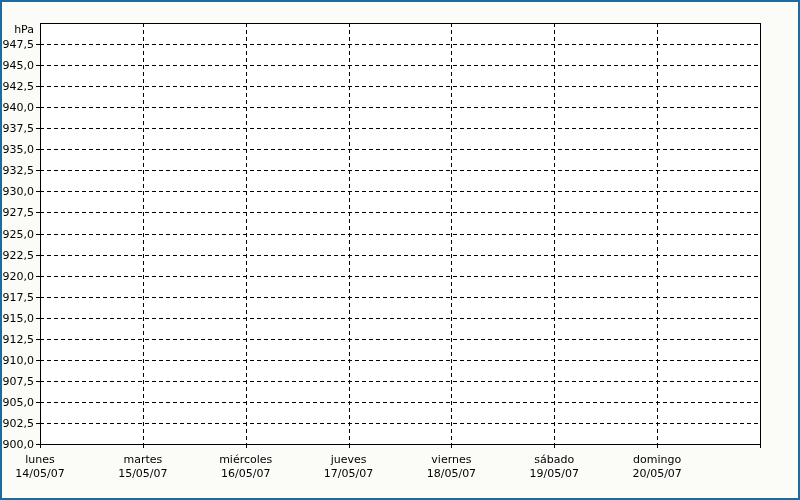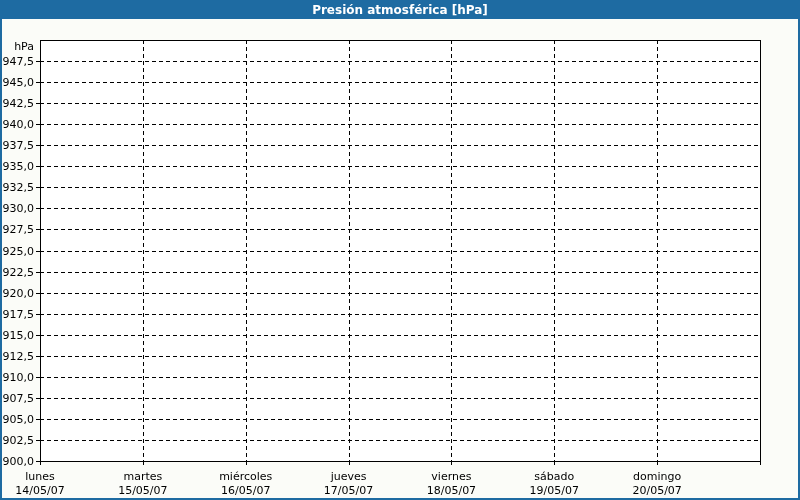--- a/index.html
+++ b/index.html
@@ -17,23 +17,20 @@
     text-align:center;font-size:12px;font-weight:bold;
   }
   .canvas{position:relative;width:796px;height:479px;}
   svg{display:block;}
   svg text{font-family:"DejaVu Sans","Liberation Sans",sans-serif;font-size:11px;fill:#000;}
 </style>
 </head>
 <body>
 
 <div class="frame">
-  <div class="titlebar">
-    <span>Presión atmosférica [hPa]</span>
-  </div>
   <div class="canvas">
       <svg width="796" height="479" viewBox="0 0 796 479">
         <rect x="38" y="21" width="720" height="421" fill="#FFFFFF" stroke="#000000" stroke-width="1" shape-rendering="crispEdges"></rect>
         <line x1="38" y1="42" x2="758" y2="42" stroke="#000000" stroke-width="1" stroke-dasharray="4 3" shape-rendering="crispEdges"></line>
         <line x1="34" y1="42" x2="38" y2="42" stroke="#000000" stroke-width="1" shape-rendering="crispEdges"></line>
         <text x="32" y="46" text-anchor="end" fill="#000000">947,5</text>
         <line x1="38" y1="63" x2="758" y2="63" stroke="#000000" stroke-width="1" stroke-dasharray="4 3" shape-rendering="crispEdges"></line>
         <line x1="34" y1="63" x2="38" y2="63" stroke="#000000" stroke-width="1" shape-rendering="crispEdges"></line>
         <text x="32" y="67" text-anchor="end" fill="#000000">945,0</text>
         <line x1="38" y1="84" x2="758" y2="84" stroke="#000000" stroke-width="1" stroke-dasharray="4 3" shape-rendering="crispEdges"></line>

